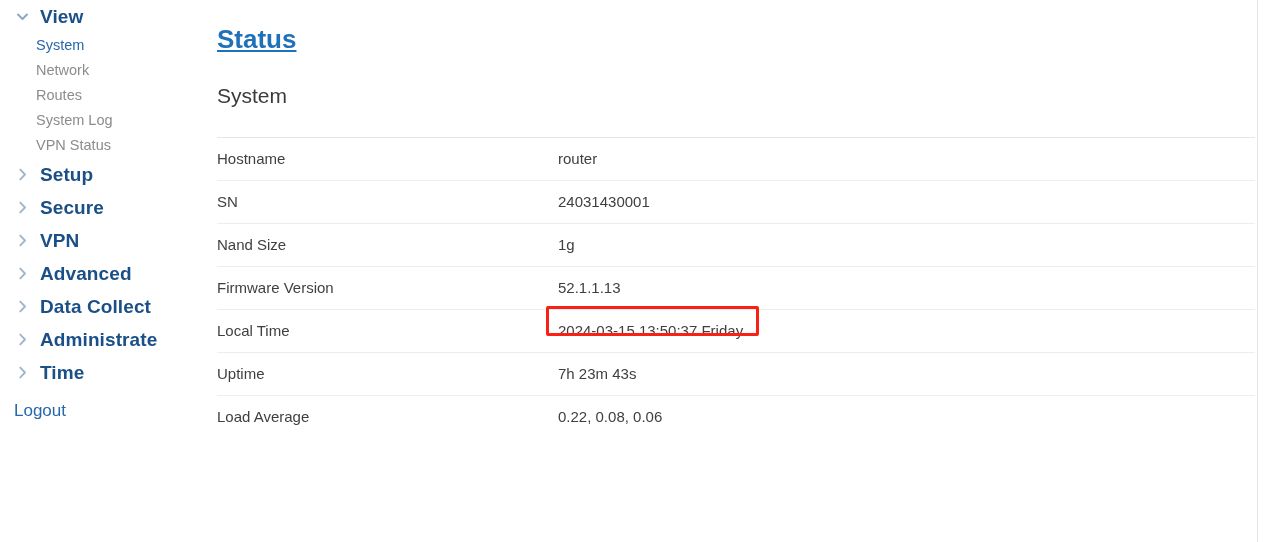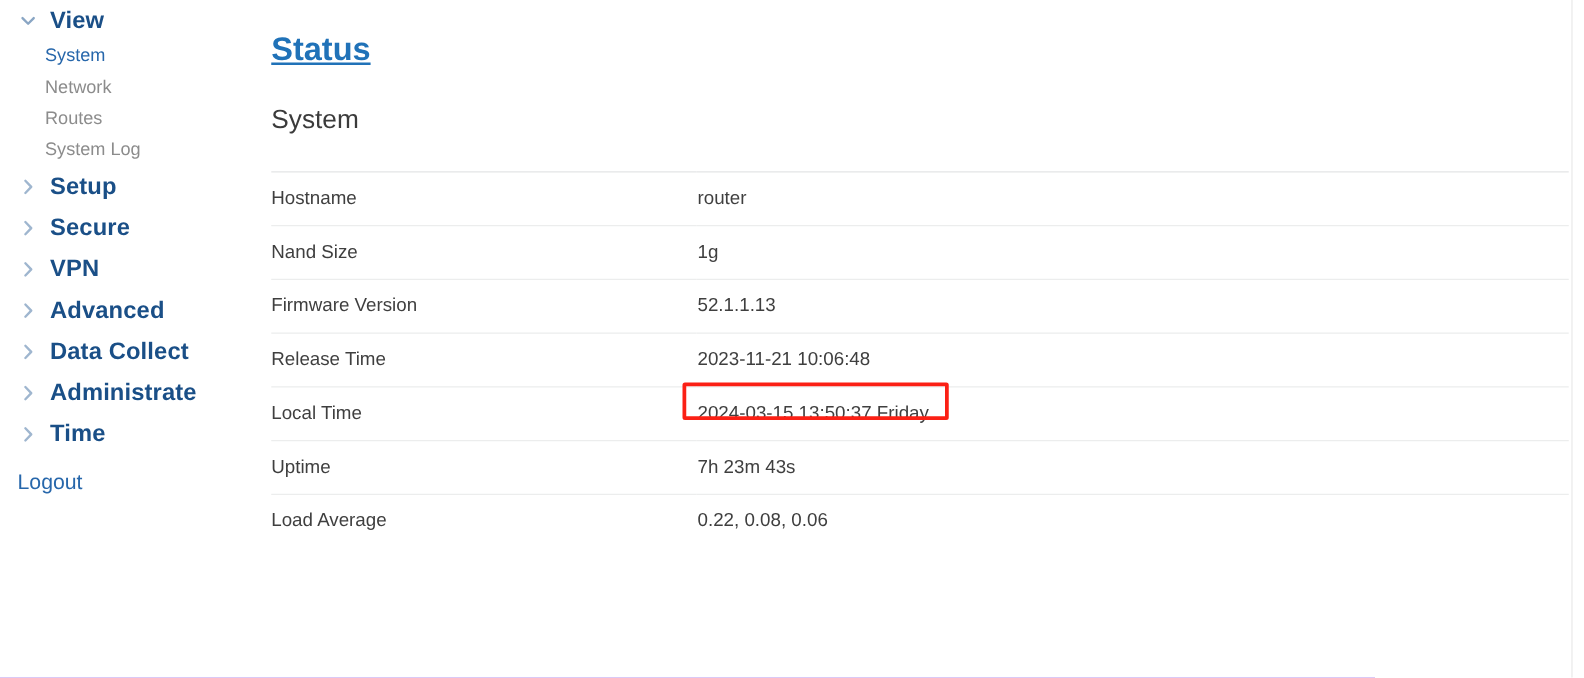--- a/index.html
+++ b/index.html
@@ -197,20 +197,21 @@
             <path d="M4 6.5 L8.5 11 L13 6.5" fill="none" stroke="#8aa6c4" stroke-width="1.9" stroke-linecap="round" stroke-linejoin="round"></path>
           </svg>
         </span>
         <span class="nav-group-label">View</span>
       </div>
       <div class="nav-sub">
         <div class="nav-sub-item active">System</div>
         <div class="nav-sub-item">Network</div>
         <div class="nav-sub-item">Routes</div>
         <div class="nav-sub-item">System Log</div>
+        <div class="nav-sub-item">VPN Status</div>
       </div>
       <div class="nav-group-row">
         <span class="chev">
           <svg viewBox="0 0 17 17">
             <path d="M6.3 3.6 L11 8.5 L6.3 13.4" fill="none" stroke="#9fb6cf" stroke-width="1.9" stroke-linecap="round" stroke-linejoin="round"></path>
           </svg>
         </span>
         <span class="nav-group-label">Setup</span>
       </div>
       <div class="nav-group-row">
@@ -272,32 +273,32 @@
 
     <h2 class="section-title">System</h2>
 
     <table class="info-table">
       <tbody id="info-tbody">
           <tr>
             <td class="cell-label">Hostname</td>
             <td class="cell-value"><span class="val-text">router</span></td>
           </tr>
           <tr>
+            <td class="cell-label">SN</td>
+            <td class="cell-value"><span class="val-text">24031430001</span></td>
+          </tr>
+          <tr>
             <td class="cell-label">Nand Size</td>
             <td class="cell-value"><span class="val-text">1g</span></td>
           </tr>
           <tr>
             <td class="cell-label">Firmware Version</td>
             <td class="cell-value"><span class="val-text">52.1.1.13</span></td>
           </tr>
           <tr>
-            <td class="cell-label">Release Time</td>
-            <td class="cell-value"><span class="val-text">2023-11-21 10:06:48</span></td>
-          </tr>
-          <tr>
             <td class="cell-label">Local Time</td>
             <td class="cell-value"><span class="hl-wrap"><span class="hl-box"></span><span class="val-text">2024-03-15 13:50:37 Friday</span></span></td>
           </tr>
           <tr>
             <td class="cell-label">Uptime</td>
             <td class="cell-value"><span class="val-text">7h 23m 43s</span></td>
           </tr>
           <tr>
             <td class="cell-label">Load Average</td>
             <td class="cell-value"><span class="val-text">0.22, 0.08, 0.06</span></td>

